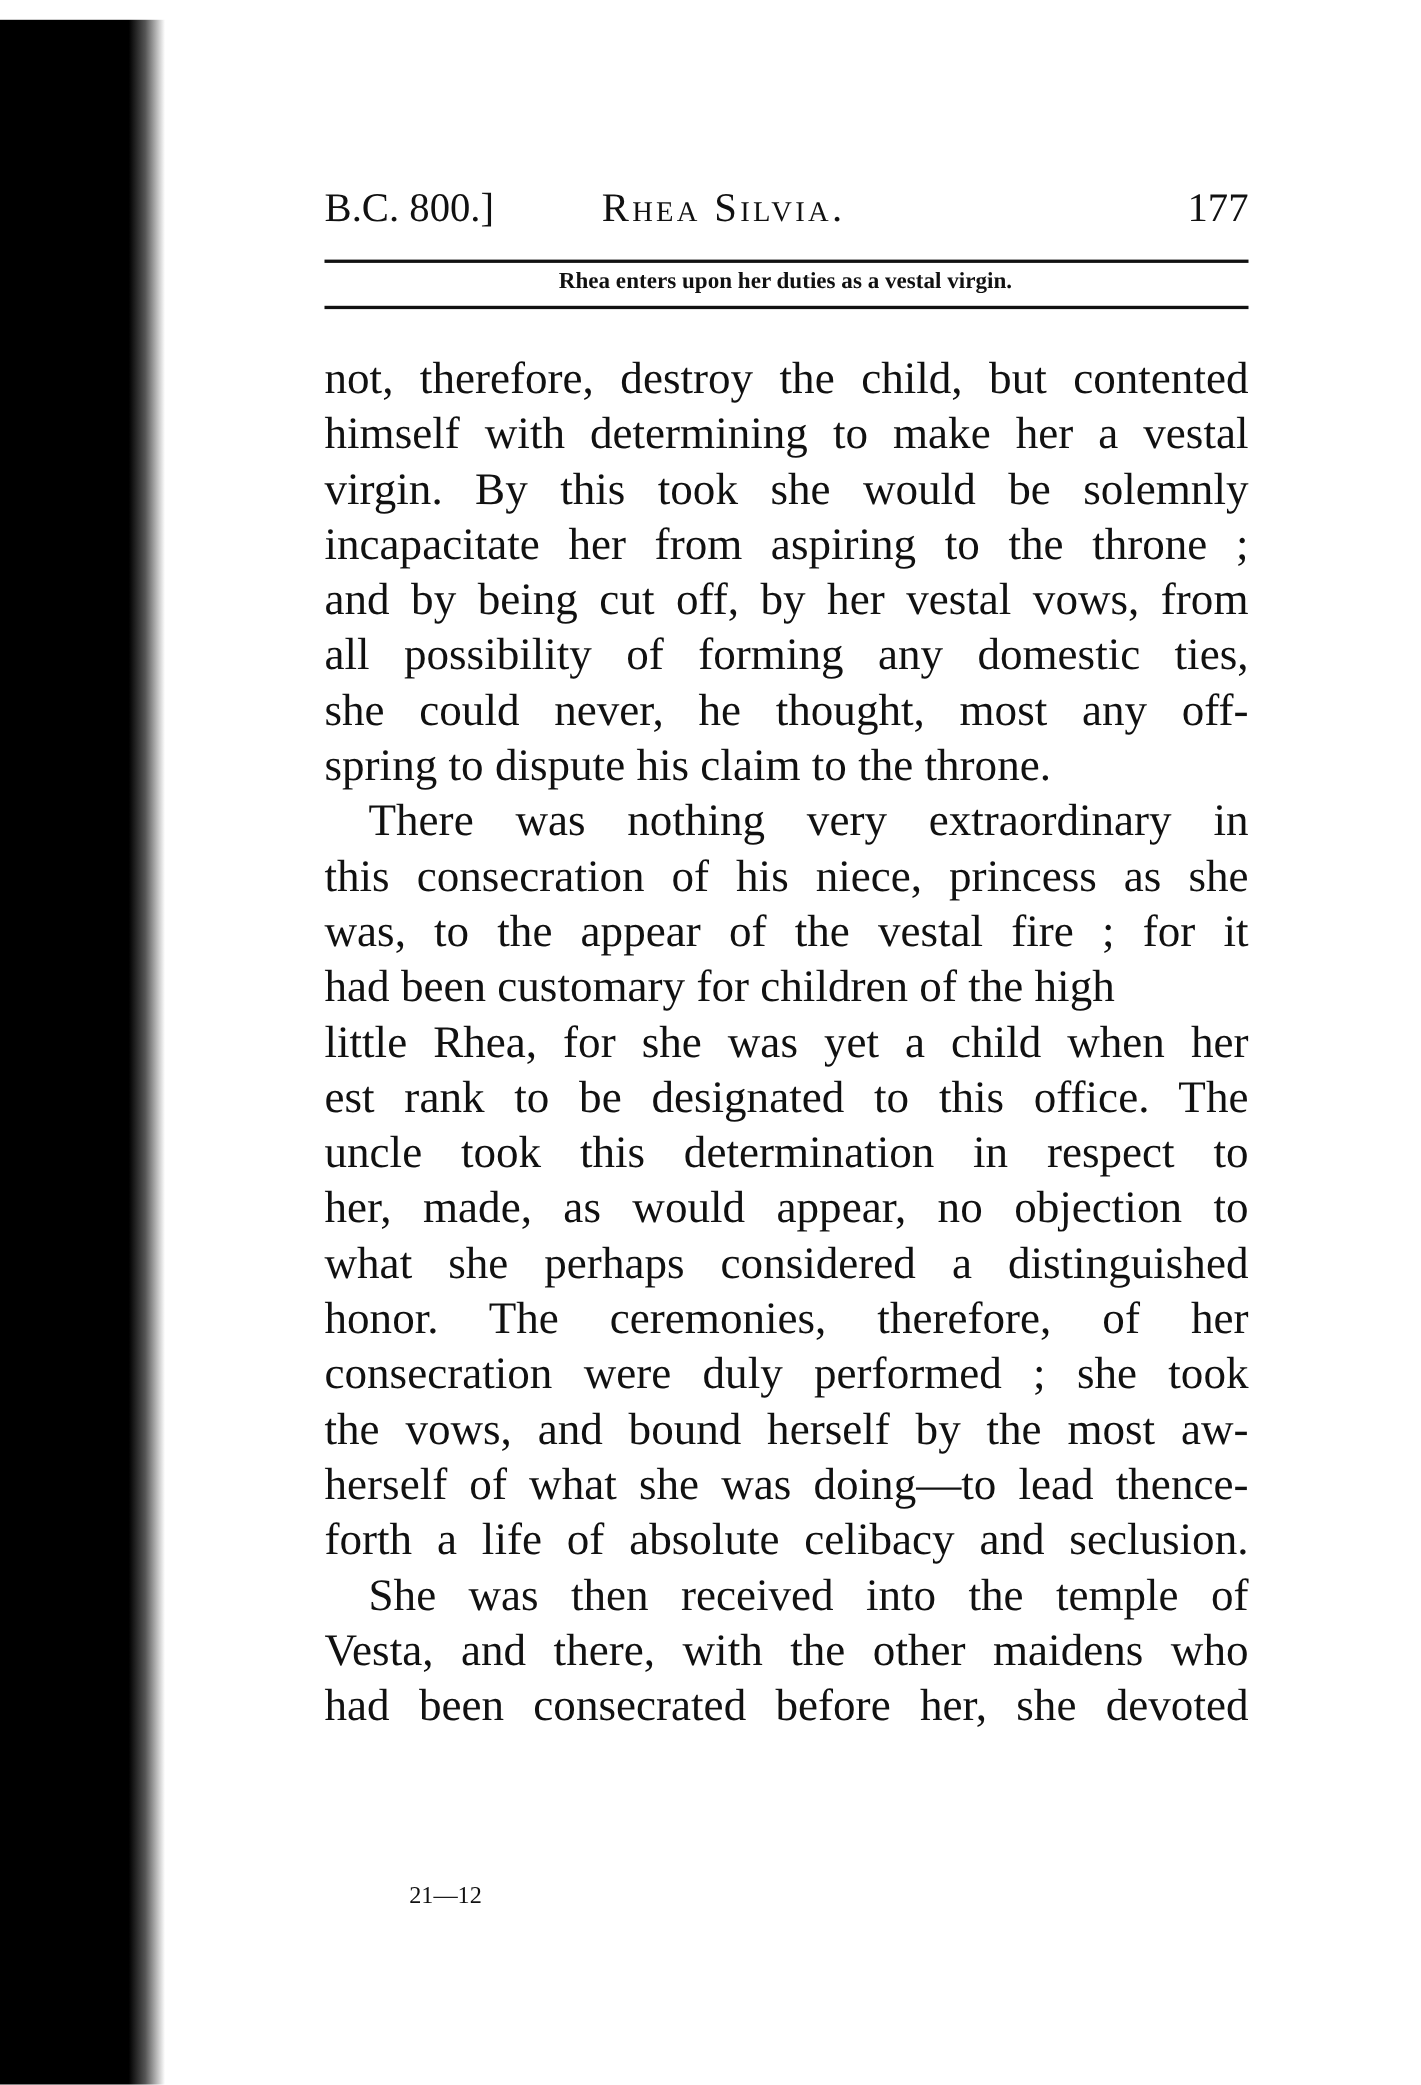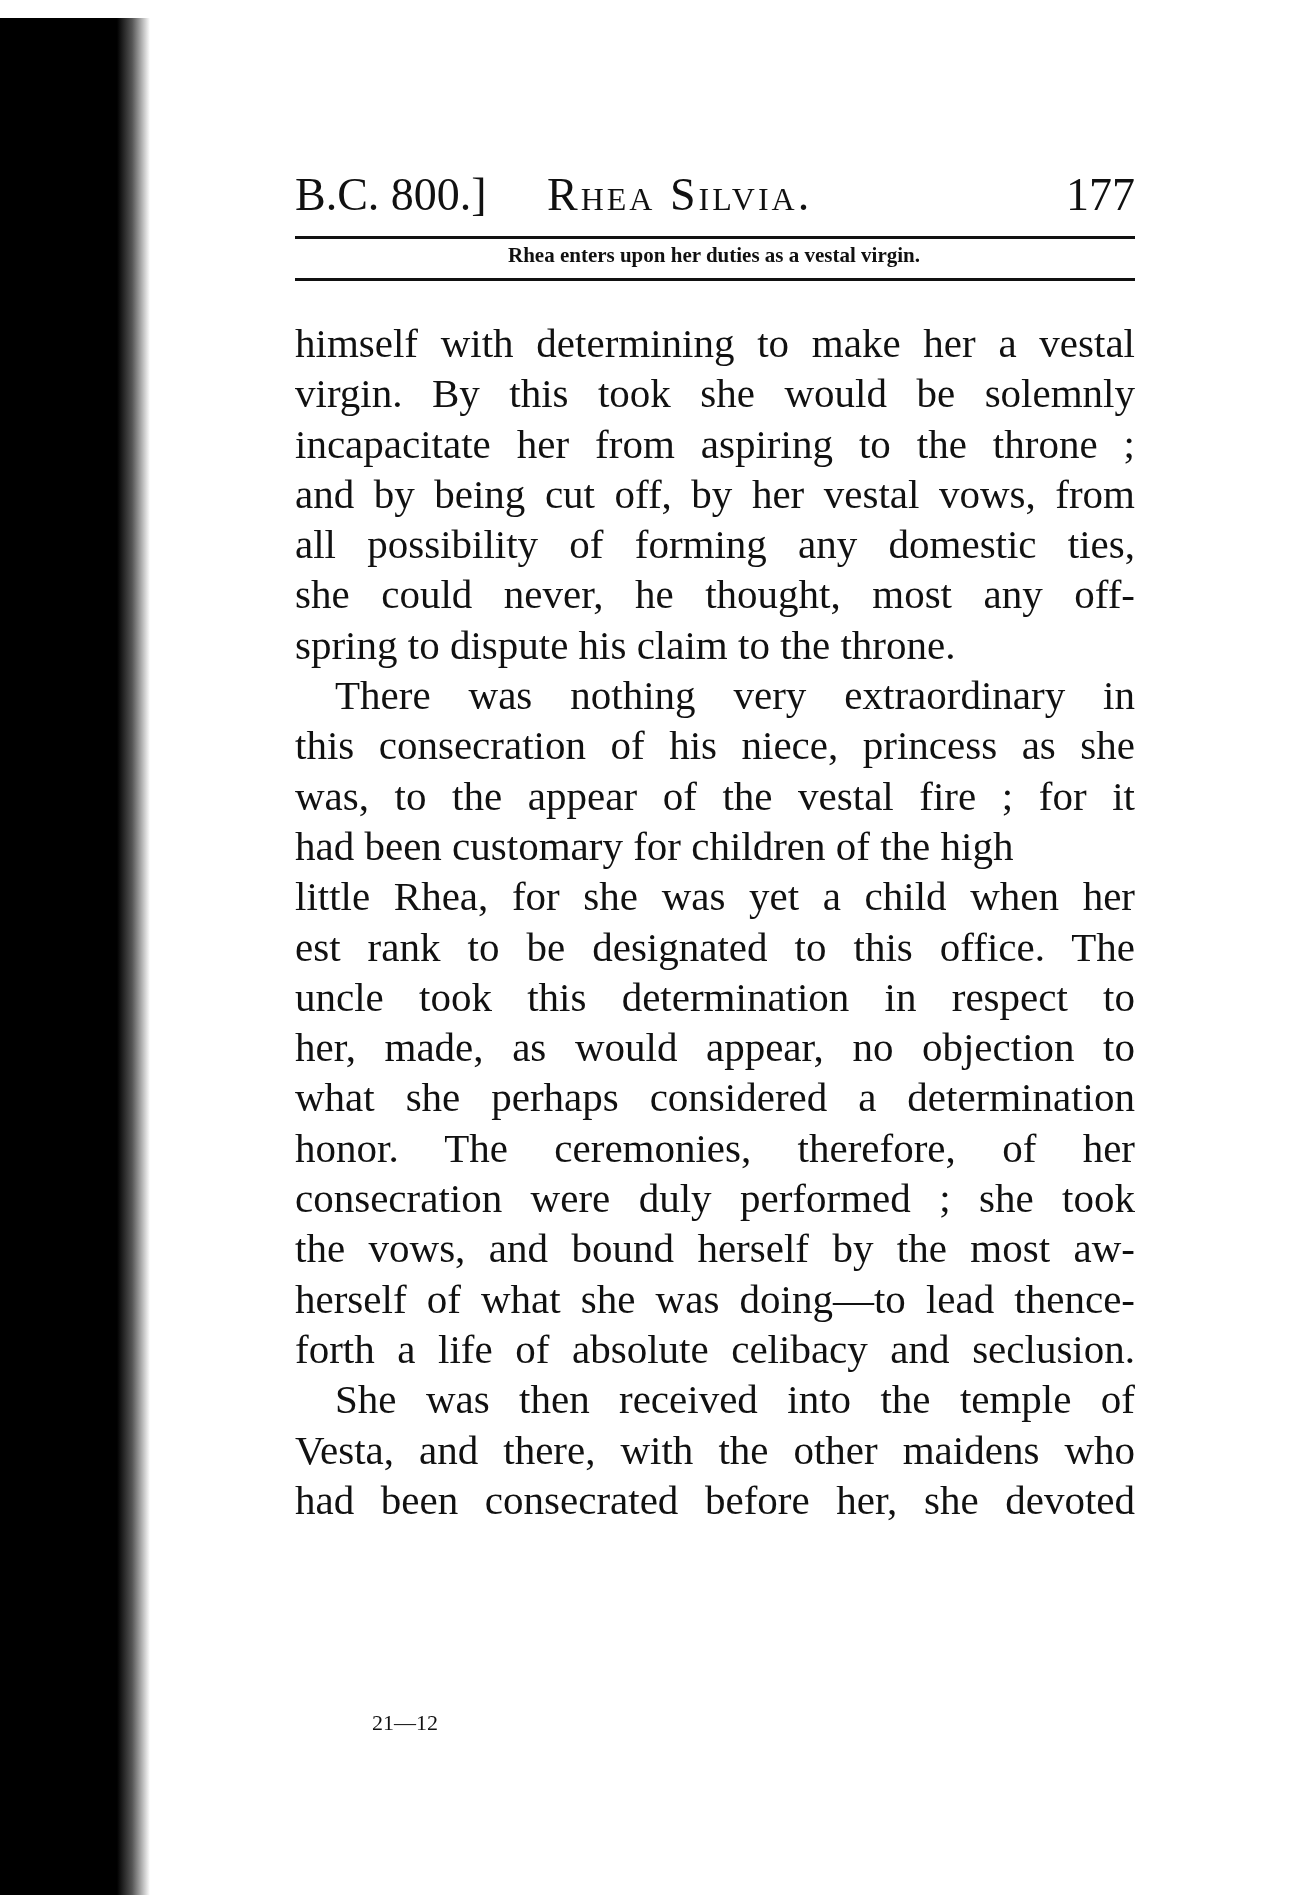--- a/index.html
+++ b/index.html
@@ -1,21 +1,21 @@
 <!DOCTYPE html>
 <html><head>
 <meta charset="utf-8">
 <style>
   html, body { margin: 0; padding: 0; background: #ffffff; }
   body { width: 1292px; height: 1895px; position: relative; overflow: hidden; font-family: "DejaVu Serif", "Liberation Serif", serif; color: #111; }
   .binding-shadow {
     position: absolute; left: 0; top: 18px; width: 150px; height: 1877px;
     background: linear-gradient(to right, #000 0%, #000 78%, #555 88%, #fff 100%);
   }
-  .header { position: absolute; left: 295px; top: 168px; width: 840px; height: 60px; font-family: "Liberation Serif", serif; font-size: 46px; }
+  .header { position: absolute; left: 295px; top: 168px; width: 840px; height: 60px; font-family: "Liberation Serif", serif; font-size: 37px; }
   .header .left { position: absolute; left: 0; top: 0; }
   .header .center { position: absolute; left: 252px; top: 0; letter-spacing: 3px; font-variant: small-caps; }
   .header .right { position: absolute; right: 0; top: 0; }
   .rule { position: absolute; left: 295px; width: 840px; height: 3px; background: #111; }
   .subhead { position: absolute; left: 294px; top: 243px; width: 840px; text-align: center; font-family: "Liberation Serif", serif; font-weight: bold; font-size: 21px; }
   .body { position: absolute; left: 295px; top: 318px; width: 840px; font-family: "Liberation Serif", serif; font-size: 41px; line-height: 50.3px; }
   .body .line { white-space: nowrap; text-align: justify; text-align-last: justify; display: block; height: 50.3px; }
   .body .line.last { text-align-last: left; }
   .body .line.indent { padding-left: 40px; }
   .footer { position: absolute; left: 372px; top: 1710px; font-family: "Liberation Serif", serif; font-size: 22px; }
@@ -30,38 +30,39 @@
   <span class="center">Rhea Silvia.</span>
   <span class="right">177</span>
 </div>
 
 <div class="rule" style="top:236px"></div>
 <div class="subhead">Rhea enters upon her duties as a vestal virgin.</div>
 <div class="rule" style="top:278px"></div>
 
 <div class="body">
   <div>
+    <span class="line">not, therefore, destroy the child, but contented</span>
     <span class="line">himself with determining to make her a vestal</span>
     <span class="line">virgin.  By this took she would be solemnly</span>
     <span class="line">incapacitate her from aspiring to the throne ;</span>
     <span class="line">and by being cut off, by her vestal vows, from</span>
     <span class="line">all possibility of forming any domestic ties,</span>
     <span class="line">she could never, he thought, most any off-</span>
     <span class="line last">spring to dispute his claim to the throne.</span>
   </div>
   <div>
     <span class="line indent">There was nothing very extraordinary in</span>
     <span class="line">this consecration of his niece, princess as she</span>
     <span class="line">was, to the appear of the vestal fire ; for it</span>
     <span class="line last">had been customary for children of the high</span>
     <span class="line">little Rhea, for she was yet a child when her</span>
     <span class="line">est rank to be designated to this office.  The</span>
     <span class="line">uncle took this determination in respect to</span>
     <span class="line">her, made, as would appear, no objection to</span>
-    <span class="line">what she perhaps considered a determination</span>
+    <span class="line">what she perhaps considered a distinguished</span>
     <span class="line">honor.  The ceremonies, therefore, of her</span>
     <span class="line">consecration were duly performed ; she took</span>
     <span class="line">the vows, and bound herself by the most aw-</span>
     <span class="line">herself of what she was doing—to lead thence-</span>
     <span class="line">forth a life of absolute celibacy and seclusion.</span>
   </div>
   <div>
     <span class="line indent">She was then received into the temple of</span>
     <span class="line">Vesta, and there, with the other maidens who</span>
     <span class="line">had been consecrated before her, she devoted</span>

